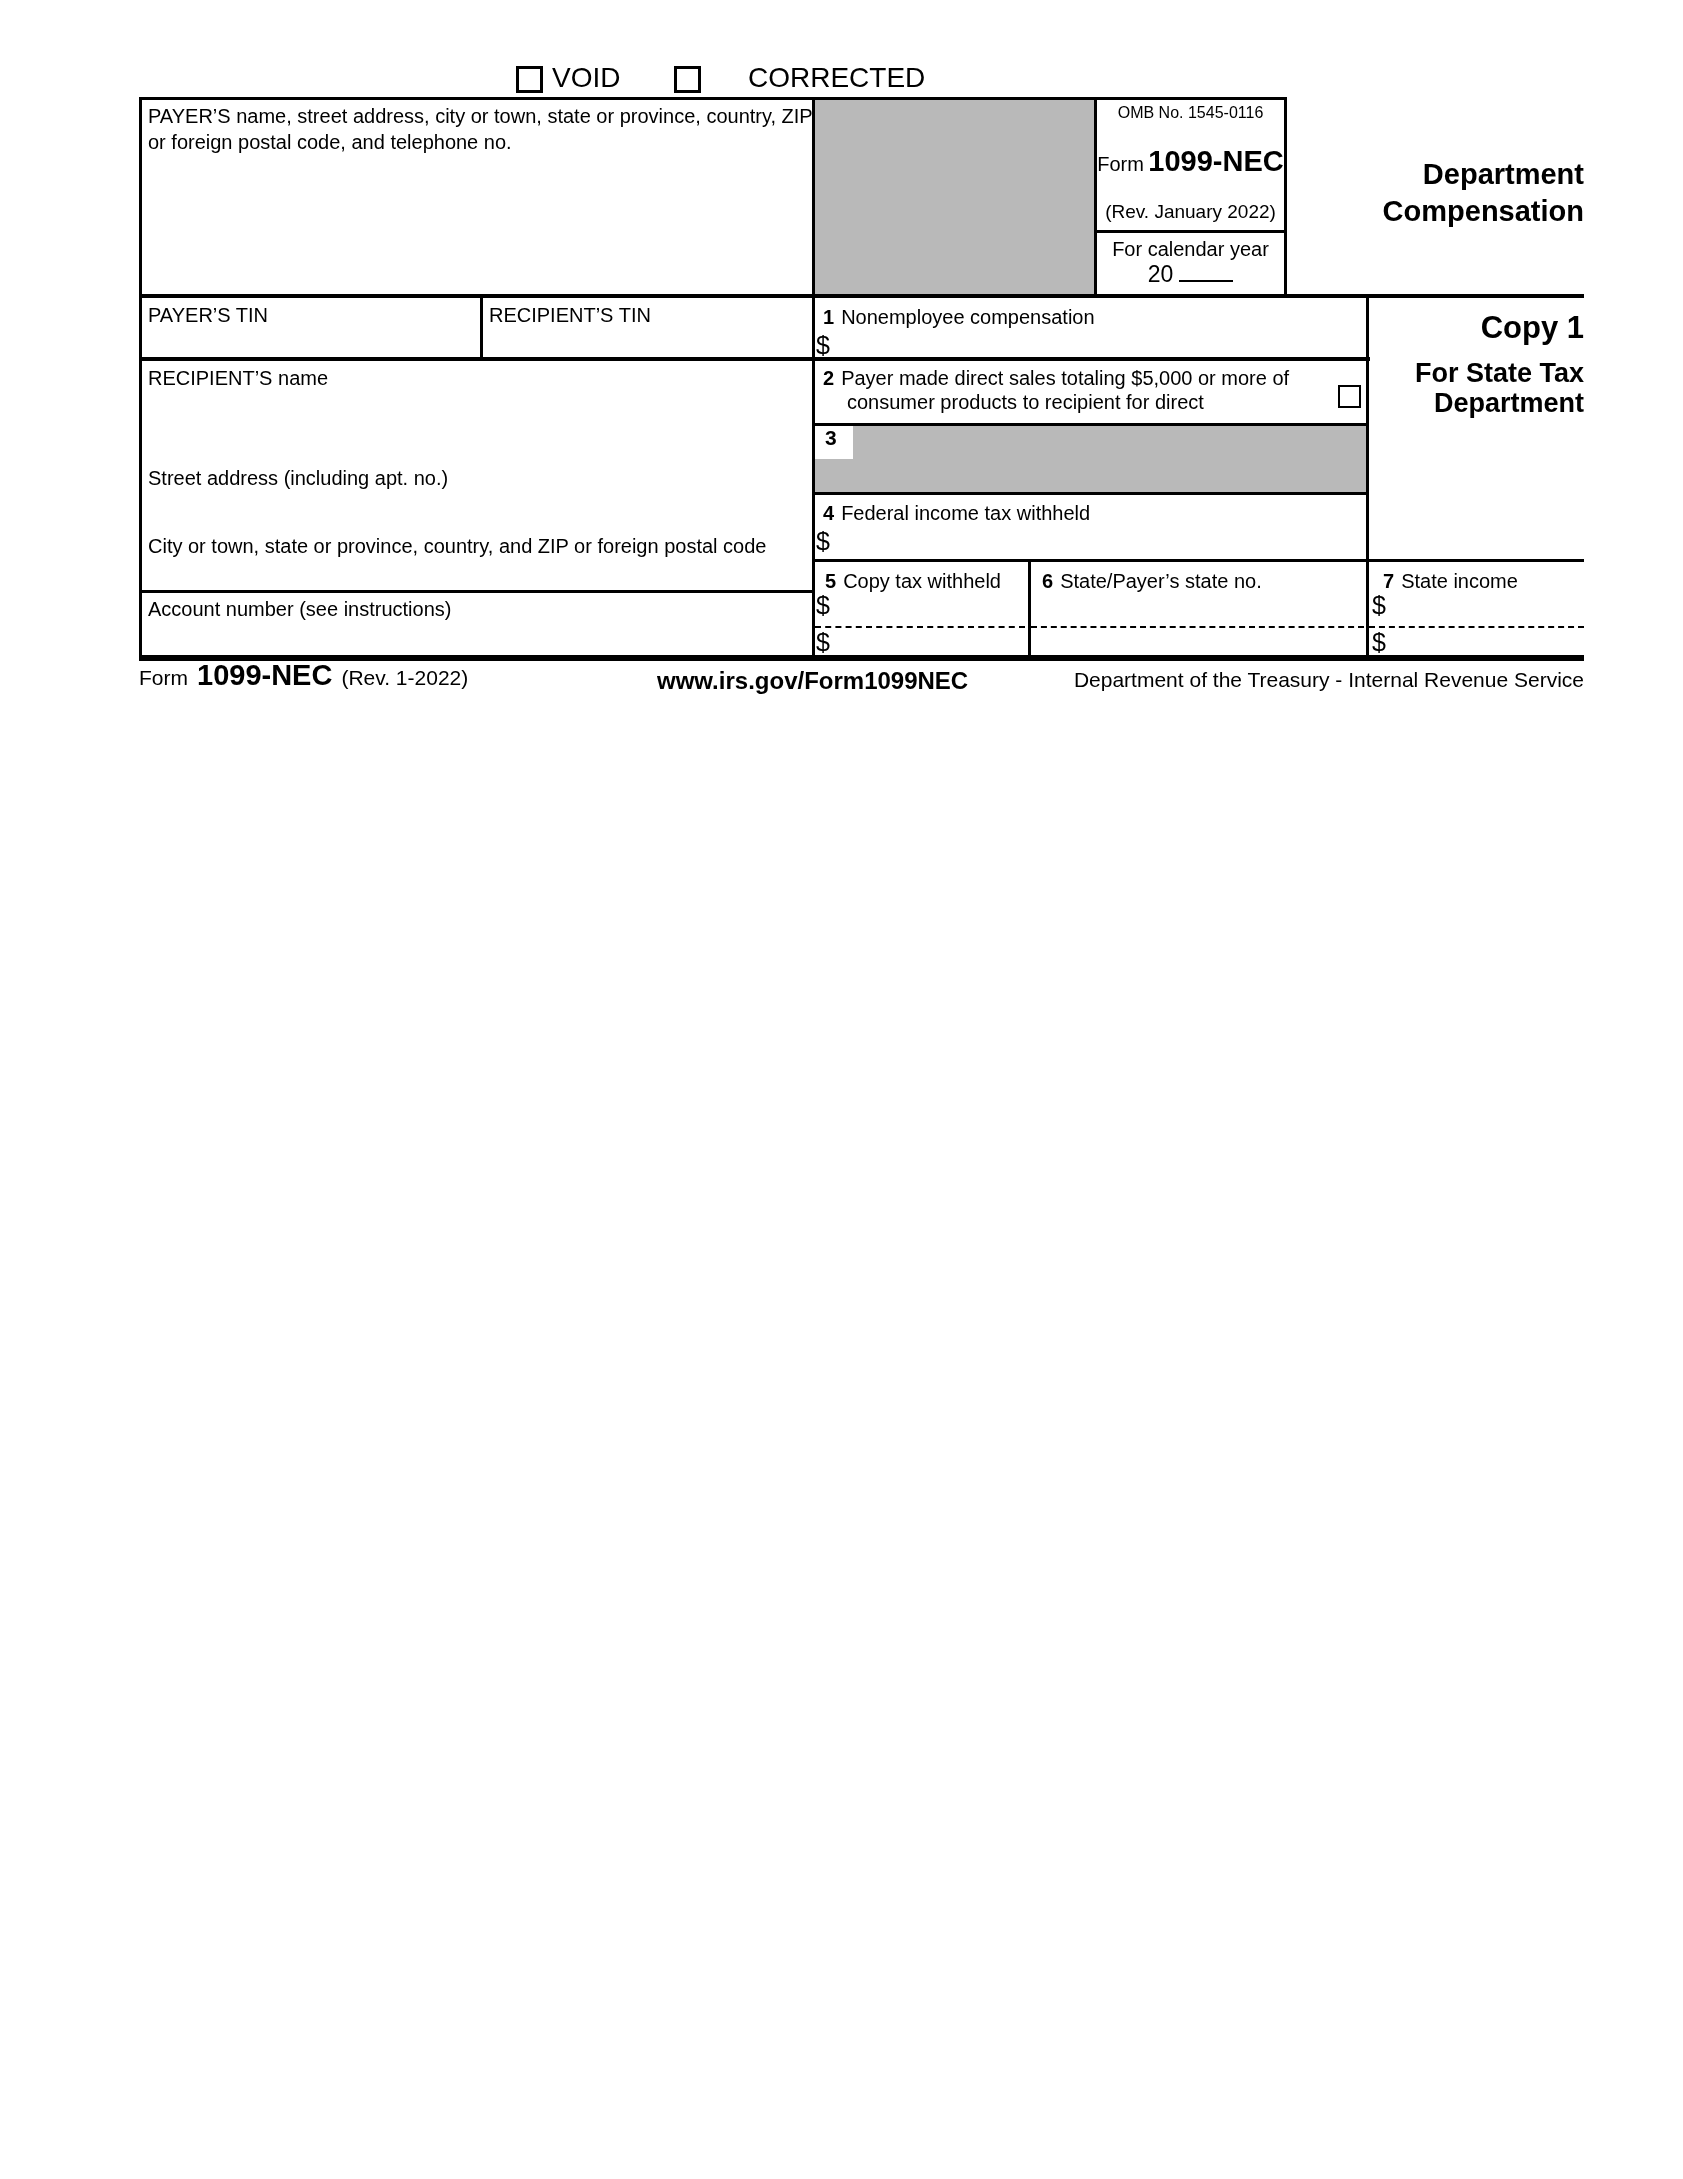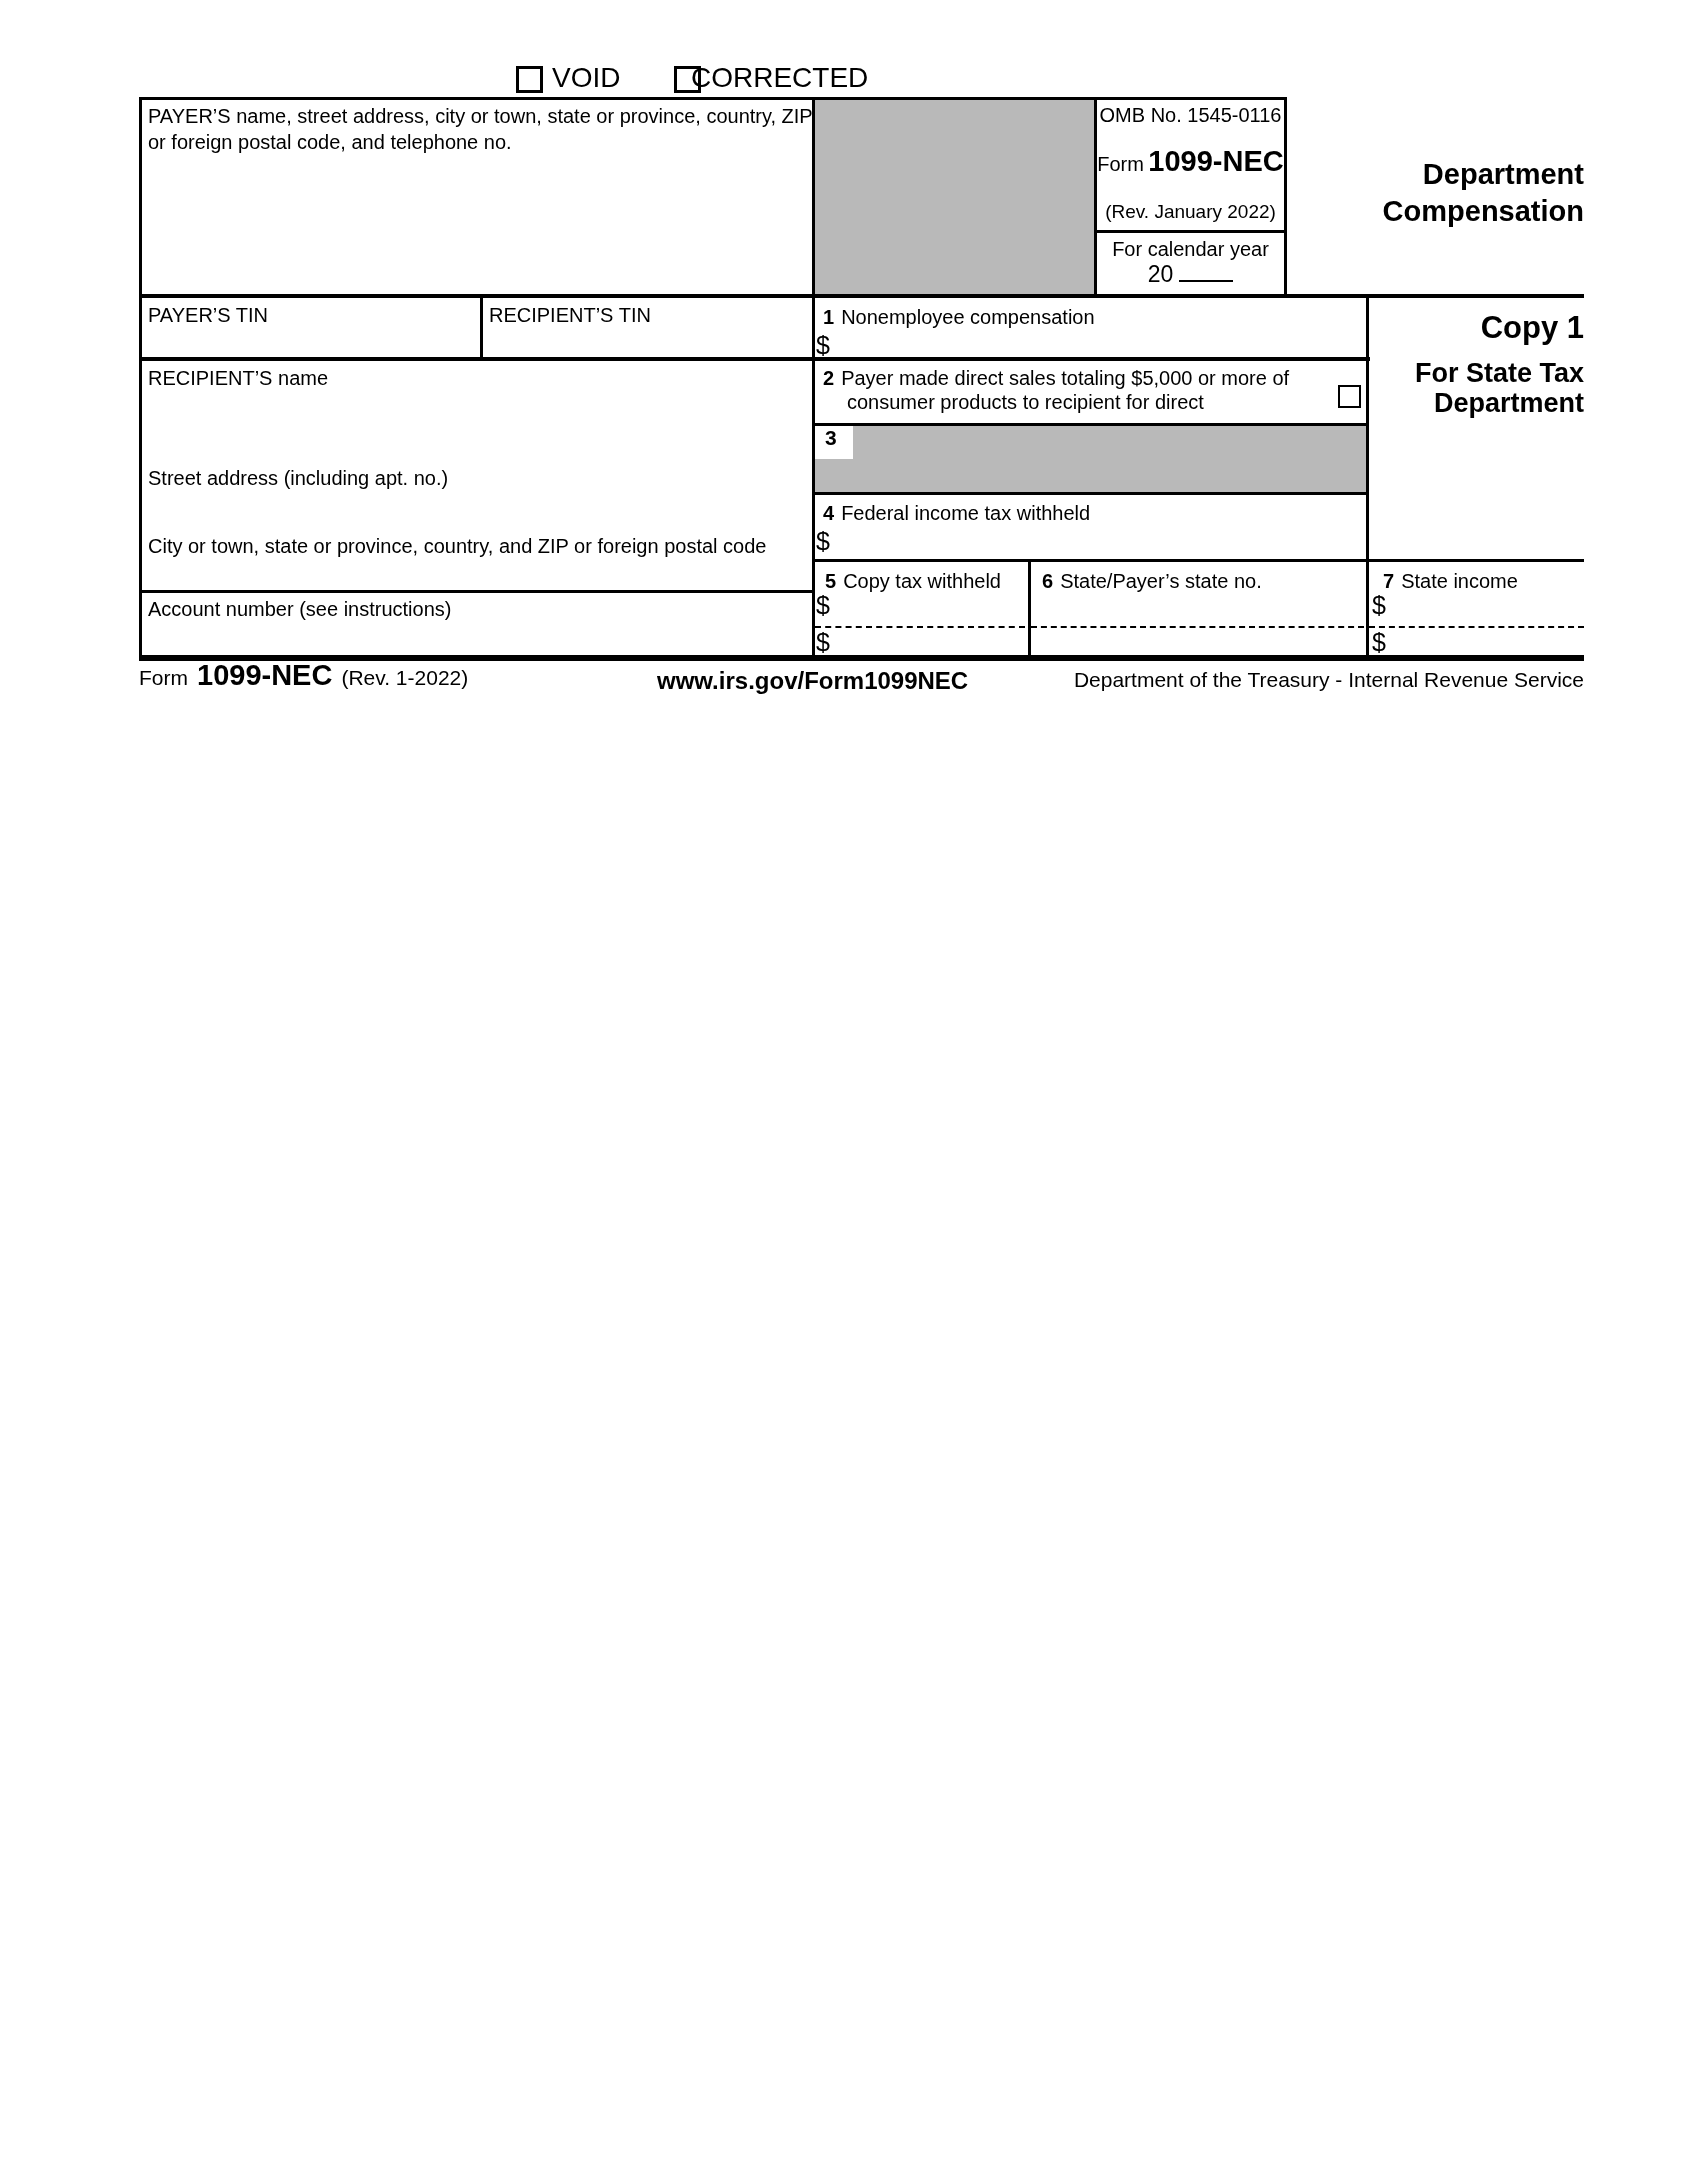--- a/index.html
+++ b/index.html
@@ -30,21 +30,21 @@
          padding-left:10px;box-sizing:border-box;}
 </style>
 </head>
 <body>
 
 <div class="page">
 
   <div class="cb" style="left:516px;top:66px;width:27px;height:27px;"></div>
   <div class="cbtext" style="left:552px;top:63px;">VOID</div>
   <div class="cb" style="left:674px;top:66px;width:27px;height:27px;"></div>
-  <div class="cbtext" style="left:691px;top:63px;text-align:right;">CORRECTED</div>
+  <div class="cbtext" style="left:748px;top:63px;text-align:right;">CORRECTED</div>
 
   <div class="grayfill" style="left:815px;top:100px;width:279px;height:194px;"></div>
   <div class="grayfill" style="left:815px;top:426px;width:551px;height:66px;"></div>
   <div class="notch" style="left:815px;top:426px;width:38px;height:33px;">3</div>
 
   <div class="line" style="left:139px;top:97px;width:1148px;height:3px;"></div>
   <div class="line" style="left:1094px;top:230px;width:193px;height:3px;"></div>
   <div class="line" style="left:139px;top:294px;width:1445px;height:4px;"></div>
   <div class="line" style="left:139px;top:357px;width:1231px;height:4px;"></div>
   <div class="line" style="left:812px;top:423px;width:557px;height:3px;"></div>
@@ -62,21 +62,21 @@
   <div class="line" style="left:1028px;top:559px;width:3px;height:96px;"></div>
 
   <div class="dash" style="left:815px;top:626px;width:210px;"></div>
   <div class="dash" style="left:1031px;top:626px;width:333px;"></div>
   <div class="dash" style="left:1369px;top:626px;width:215px;"></div>
 
   <div class="label" style="left:148px;top:103px;">PAYER’S name, street address, city or town, state or province, country, ZIP</div>
   <div class="label" style="left:148px;top:129px;">or foreign postal code, and telephone no.</div>
   <div class="input-region" style="left:144px;top:160px;width:663px;height:129px;"></div>
 
-  <div class="center195" style="top:104px;font-size:20px;">OMB No. 1545-0116</div>
+  <div class="center195" style="top:104px;font-size:16px;">OMB No. 1545-0116</div>
   <div class="center195" style="top:145px;">
     <span class="ombform-sm">Form</span>
     <span class="ombform-big">1099-NEC</span>
   </div>
   <div class="center195" style="top:201px;font-size:19px;">(Rev. January 2022)</div>
   <div class="center195" style="top:238px;font-size:20px;">For calendar year</div>
   <div class="center195" style="top:260px;font-size:23px;">
     <span>20</span><span class="yearblank"></span>
   </div>
 

